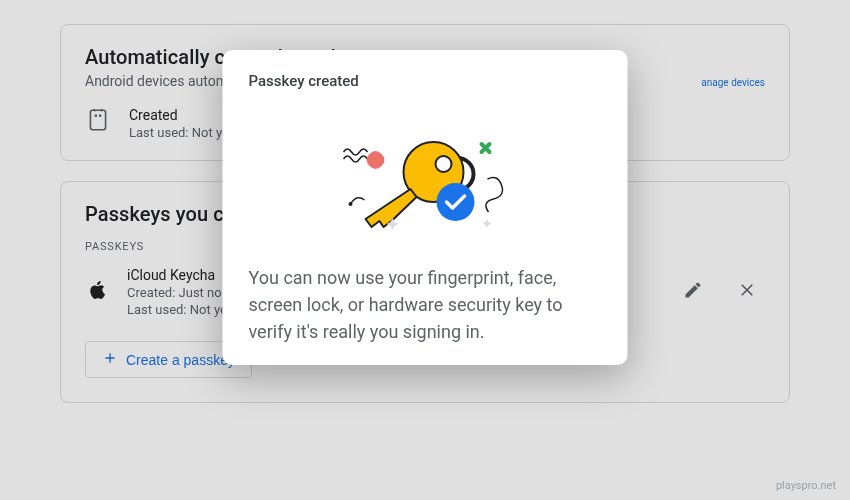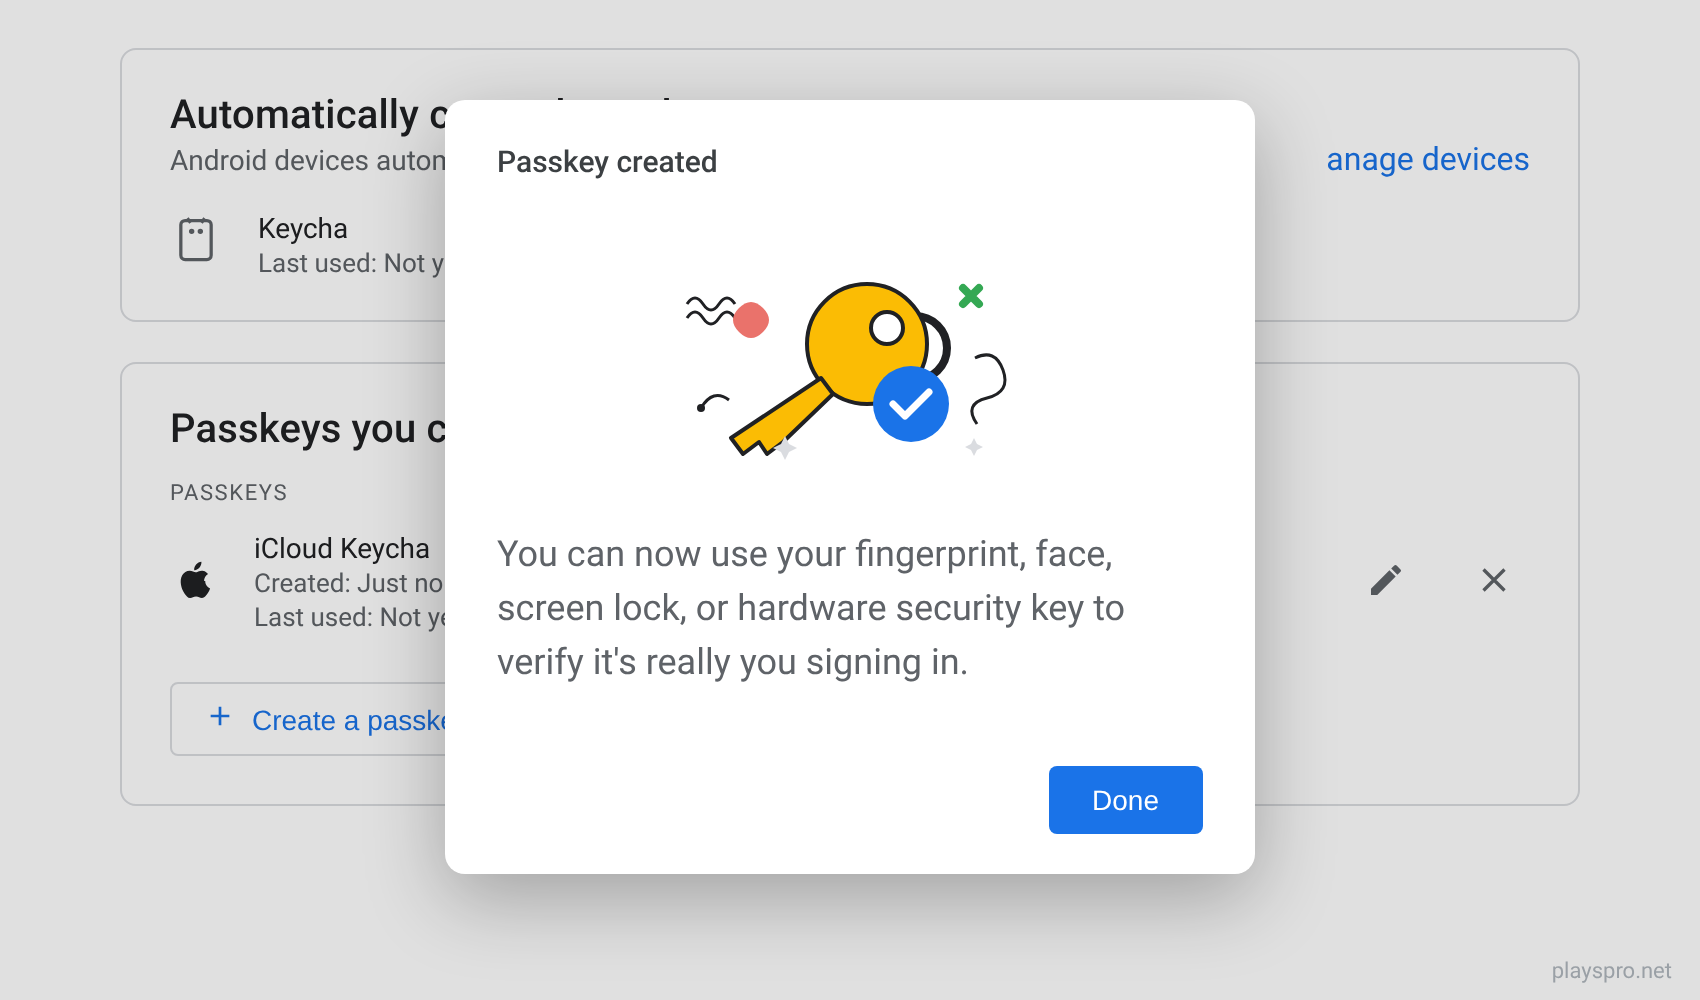--- a/index.html
+++ b/index.html
@@ -135,33 +135,33 @@
   </style>
 </head>
 <body>
 
 <div class="page">
 
   <div class="card">
     <h2>Automatically created passkeys</h2>
     <div style="display:flex; justify-content:space-between; align-items:baseline;">
       <div class="subtitle">Android devices automatic</div>
-      <span class="link" style="font-size:16px;">anage devices</span>
+      <span class="link" style="font-size:10px;">anage devices</span>
     </div>
     <div class="device-row">
       <span>
         <svg width="26" height="26" viewBox="0 0 24 24" fill="none" stroke="#5f6368" stroke-width="1.5">
           <rect x="5" y="3" width="14" height="18" rx="2"></rect>
           <circle cx="10" cy="8" r="0.5" fill="#5f6368"></circle>
           <circle cx="14" cy="8" r="0.5" fill="#5f6368"></circle>
           <path d="M8 2l1.5 2M16 2l-1.5 2"></path>
         </svg>
       </span>
       <div class="device-info">
-        <div class="name">Keycha</div>
+        <div class="name">Created</div>
         <div class="meta">Last used: Not ye</div>
       </div>
     </div>
   </div>
 
   <div class="card" style="padding-bottom:24px;">
     <h2>Passkeys you cre</h2>
     <div class="section-label">PASSKEYS</div>
     <div class="passkey-row">
       <span>
@@ -232,18 +232,15 @@
 
       <g fill="#dadce0">
         <path d="M95 118 l2 -4 l2 4 l4 2 l-4 2 l-2 4 l-2 -4 l-4 -2 z"></path>
         <path d="M190 118 l1.5 -3 l1.5 3 l3 1.5 l-3 1.5 l-1.5 3 l-1.5 -3 l-3 -1.5 z"></path>
       </g>
     </svg>
   </div>
   <div class="modal-body">
     <span>You can now use your fingerprint, face, screen lock, or hardware security key to verify it's really you signing in.</span>
   </div>
-  <div class="modal-footer">
-    <button class="done-btn">Done</button>
-  </div>
 </div>
 
 <div class="watermark">playspro.net</div>
 
 </body></html>

